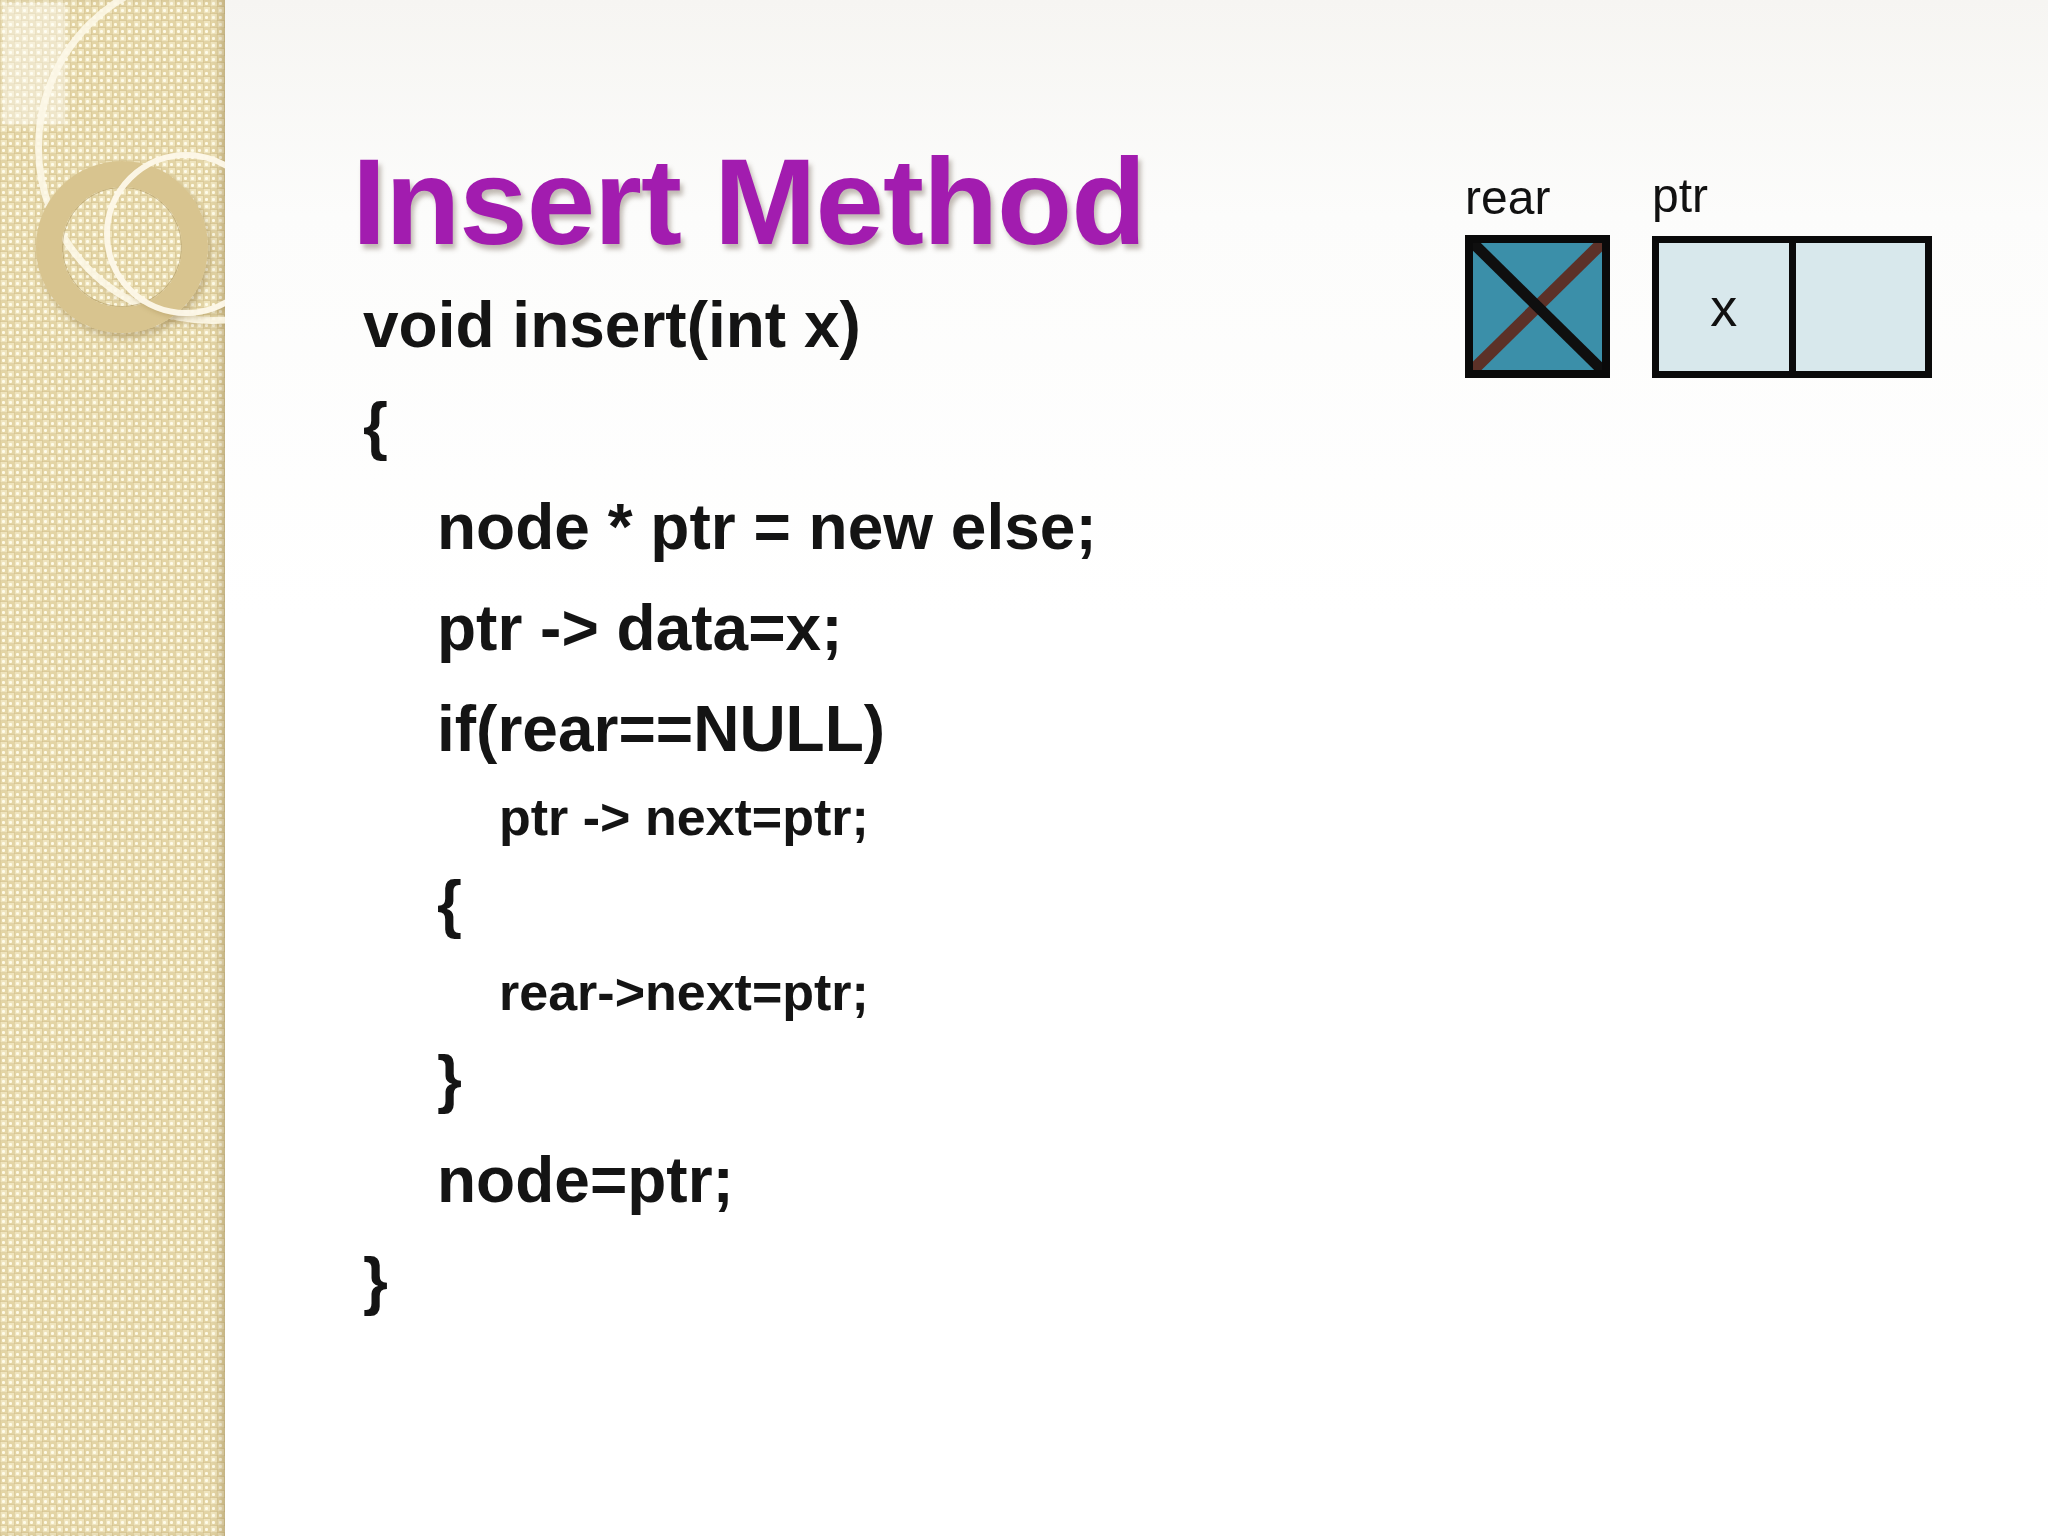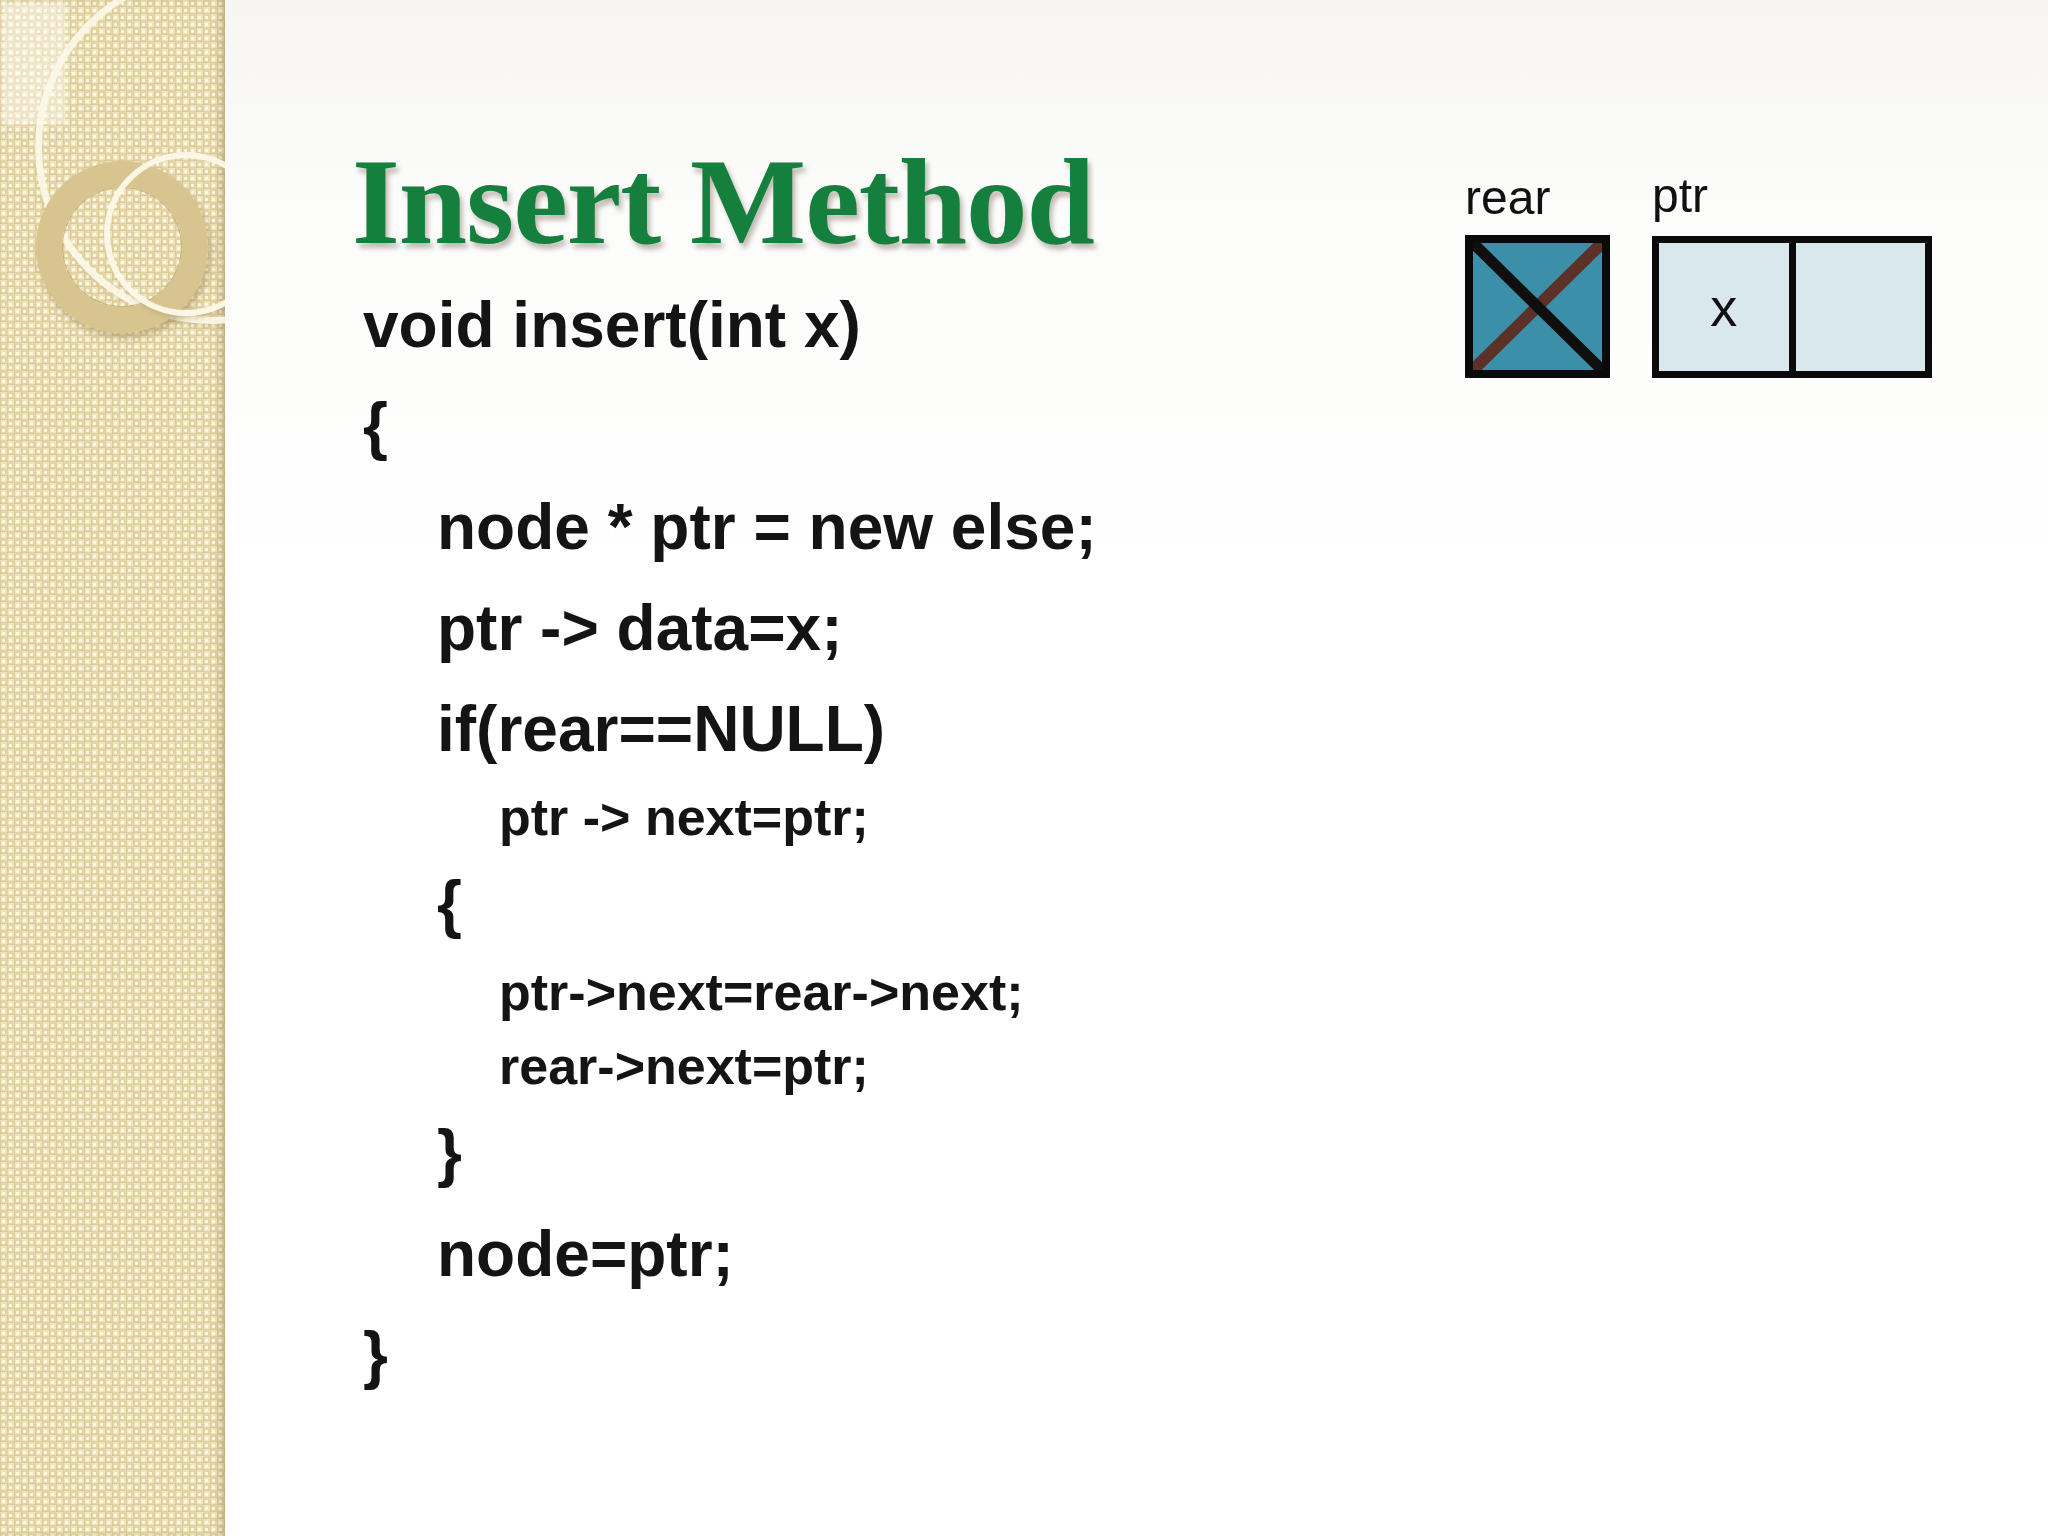--- a/index.html
+++ b/index.html
@@ -41,24 +41,23 @@
     left:104px;top:152px;width:152px;height:152px;
     border:6px solid rgba(253,248,233,0.95);
     box-shadow:2px 3px 4px rgba(150,125,70,0.28);
   }
 
   
   .title{
     position:absolute;left:352px;top:58px;
     font-size:123px;line-height:1.0;font-weight:bold;
     font-stretch:condensed;letter-spacing:-1px;
-    color:#15803d;
+    color:#a21caf;
     text-shadow:3px 5px 5px rgba(95,75,60,0.38);
     white-space:nowrap;
-    font-family:Liberation Serif, serif;
   }
 
   
   .code{
     position:absolute;left:363px;top:275px;width:1000px;
     color:#141414;white-space:nowrap;font-weight:bold;
   }
   .code-line{font-size:64px;line-height:101px;}
   .code-line.small{font-size:52px;line-height:74px;}
   .i0{padding-left:0;}
@@ -101,21 +100,20 @@
 <h1 class="title">Insert Method</h1>
 
 <div class="code">
   <div class="code-line i0">void insert(int x)</div>
   <div class="code-line i0">{</div>
   <div class="code-line i1">node * ptr = new else;</div>
   <div class="code-line i1">ptr -&gt; data=x;</div>
   <div class="code-line i1">if(rear==NULL)</div>
   <div class="code-line i2 small">ptr -&gt; next=ptr;</div>
   <div class="code-line i1">{</div>
-  <div class="code-line i2 small">ptr-&gt;next=rear-&gt;next;</div>
   <div class="code-line i2 small">rear-&gt;next=ptr;</div>
   <div class="code-line i1">}</div>
   <div class="code-line i1">node=ptr;</div>
   <div class="code-line i0">}</div>
 </div>
 
 <div class="diagram-label label-rear">rear</div>
 <div class="rear-box">
   <svg viewBox="0 0 129 127" preserveAspectRatio="none">
     <line x1="0" y1="127" x2="129" y2="0" stroke="#5c3128" stroke-width="12"></line>

